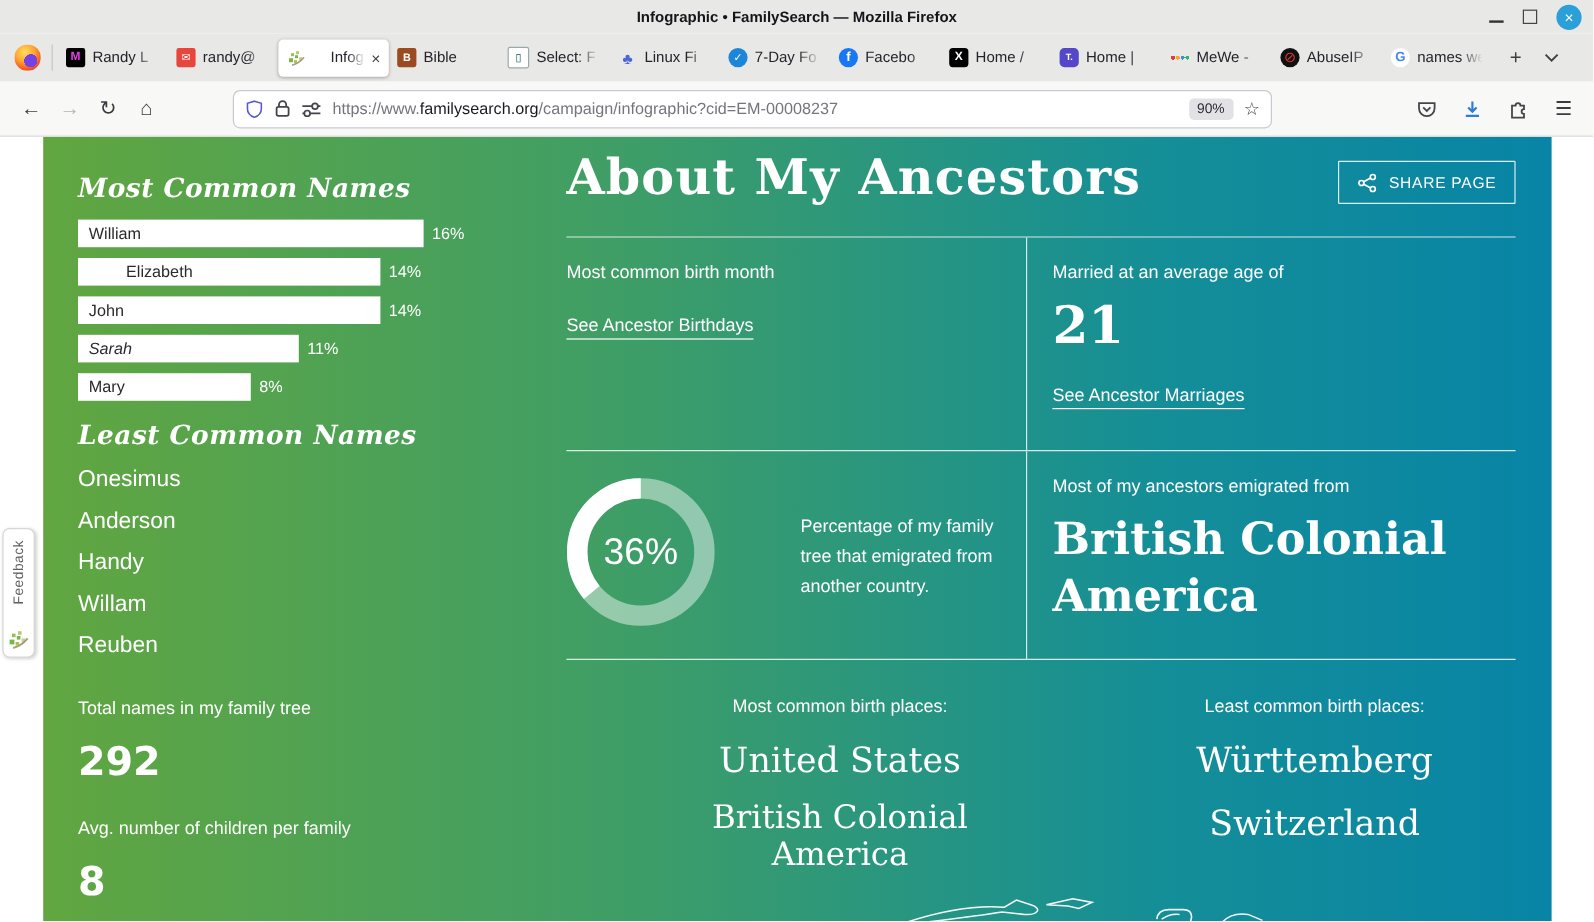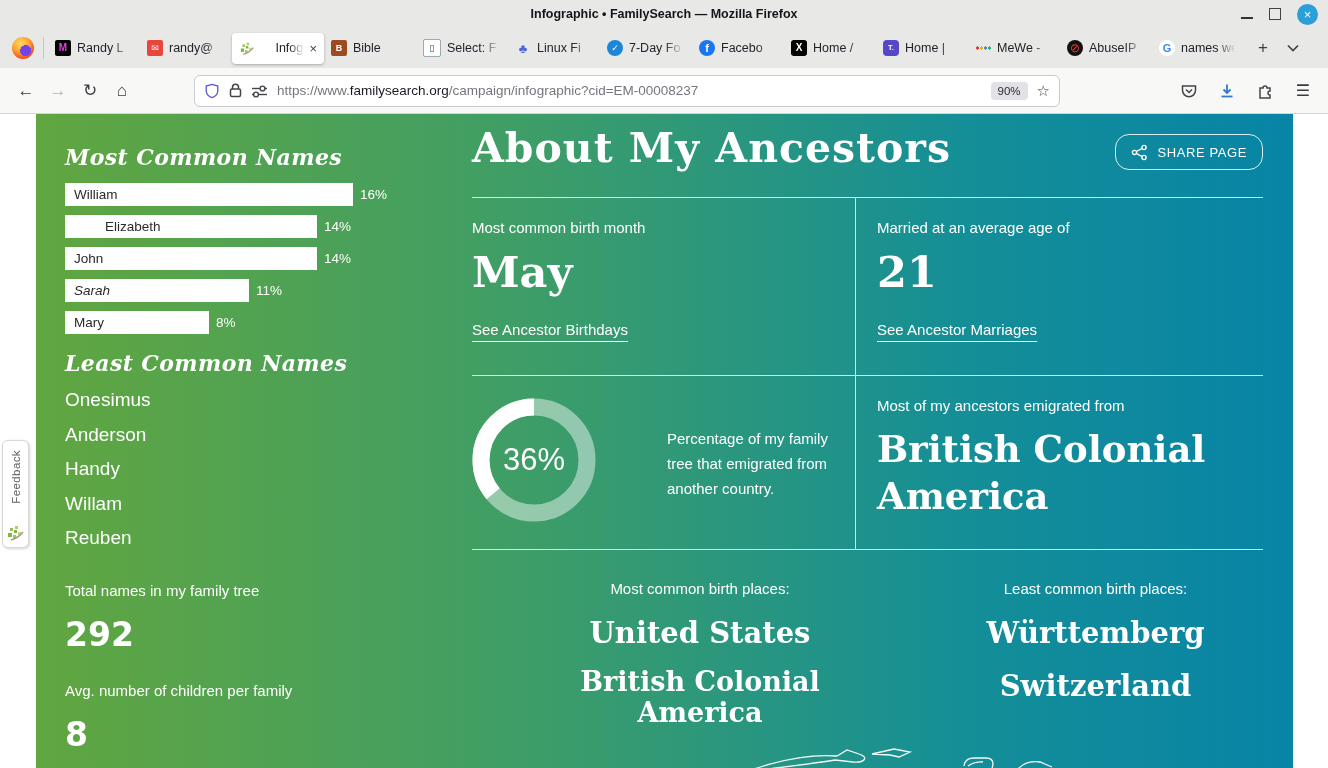--- a/index.html
+++ b/index.html
@@ -74,40 +74,40 @@
   .least-list{list-style:none;margin:4px 0 0;padding:0;font-size:19px;}
   .least-list li{margin-bottom:12.5px;}
   .stat-label{font-size:15px;margin-top:33px;}
   .stat-value{font-size:33px;font-weight:700;margin-top:16px;font-family:"DejaVu Sans","Liberation Sans",sans-serif;}
   .stat-label.second{margin-top:28px;}
 
   
   .main{position:absolute;left:436px;top:10px;width:791px;}
   .main-header{display:flex;justify-content:space-between;align-items:flex-start;height:73px;}
   .main-title{font-family:"DejaVu Serif","Liberation Serif",serif;font-size:41px;font-weight:700;letter-spacing:1px;margin:4px 0 0;line-height:1;}
-  .share-btn{margin-top:10px;height:36px;box-sizing:border-box;border:1px solid rgba(255,255,255,.85);border-radius:14px;background:transparent;color:#fff;display:flex;align-items:center;gap:9px;padding:0 15px;font-size:13px;letter-spacing:.6px;font-family:"Liberation Sans",sans-serif;}
+  .share-btn{margin-top:10px;height:36px;box-sizing:border-box;border:1px solid rgba(255,255,255,.85);border-radius:1px;background:transparent;color:#fff;display:flex;align-items:center;gap:9px;padding:0 15px;font-size:13px;letter-spacing:.6px;font-family:"Liberation Sans",sans-serif;}
   .grid{display:grid;grid-template-columns:384px 1fr;border-top:1px solid rgba(255,255,255,.8);}
   .cell{box-sizing:border-box;border-bottom:1px solid rgba(255,255,255,.8);}
   .cell.left{border-right:1px solid rgba(255,255,255,.8);padding:21px 20px 0 0;}
   .cell.right{padding:21px 0 0 21px;}
   .row1{height:178px;}
   .row2{height:174px;position:relative;}
   .cell-label{font-size:15px;}
   .cell-big{font-family:"DejaVu Serif","Liberation Serif",serif;font-size:43px;font-weight:700;margin-top:15px;line-height:1;}
   .cell-link{display:inline-block;margin-top:27px;font-size:15px;color:#fff;text-decoration:underline;text-underline-offset:6px;text-decoration-thickness:1px;}
   .donut-wrap{position:absolute;left:0;top:22px;width:124px;height:124px;}
   .donut-pct{position:absolute;left:0;top:0;width:124px;height:124px;display:flex;align-items:center;justify-content:center;font-size:31px;font-weight:400;}
   .donut-caption{position:absolute;left:195px;top:50px;width:188px;font-size:15px;line-height:25px;}
   .emigrated-place{font-family:"DejaVu Serif","Liberation Serif",serif;font-size:37px;font-weight:700;line-height:1.27;margin-top:12px;max-width:360px;}
   .places{display:flex;margin-top:30px;}
   .place-col{text-align:center;}
   .place-col.most{width:456px;}
   .place-col.least{flex:1;}
   .place-label{font-size:15px;}
-  .place-big{font-family:"DejaVu Serif","Liberation Serif",serif;font-size:29px;font-weight:700;margin:20px auto 0;line-height:1.15;}
+  .place-big{font-family:"DejaVu Serif","Liberation Serif",serif;font-size:29px;font-weight:400;margin:20px auto 0;line-height:1.15;}
   .place-big.wrap{font-size:27px;max-width:250px;margin-top:16px;}
   .map-art{position:absolute;left:480px;bottom:-2px;}
 </style>
 </head>
 <body>
 
 <div class="window">
 
   <div class="titlebar">
     <div class="titlebar-title">Infographic • FamilySearch — Mozilla Firefox</div>
@@ -320,21 +320,20 @@
                 <line x1="5.4" y1="7.5" x2="11.2" y2="4.4" stroke="#fff" stroke-width="1.4"></line>
                 <line x1="5.4" y1="9.5" x2="11.2" y2="12.6" stroke="#fff" stroke-width="1.4"></line>
               </svg>
             <span>SHARE PAGE</span>
           </button>
         </div>
 
         <div class="grid">
           <div class="cell left row1">
             <div class="cell-label">Most common birth month</div>
-            <div class="cell-big">May</div>
             <a class="cell-link" href="#">See Ancestor Birthdays</a>
           </div>
           <div class="cell right row1">
             <div class="cell-label">Married at an average age of</div>
             <div class="cell-big">21</div>
             <a class="cell-link" href="#">See Ancestor Marriages</a>
           </div>
 
           <div class="cell left row2">
             <div class="donut-wrap">

